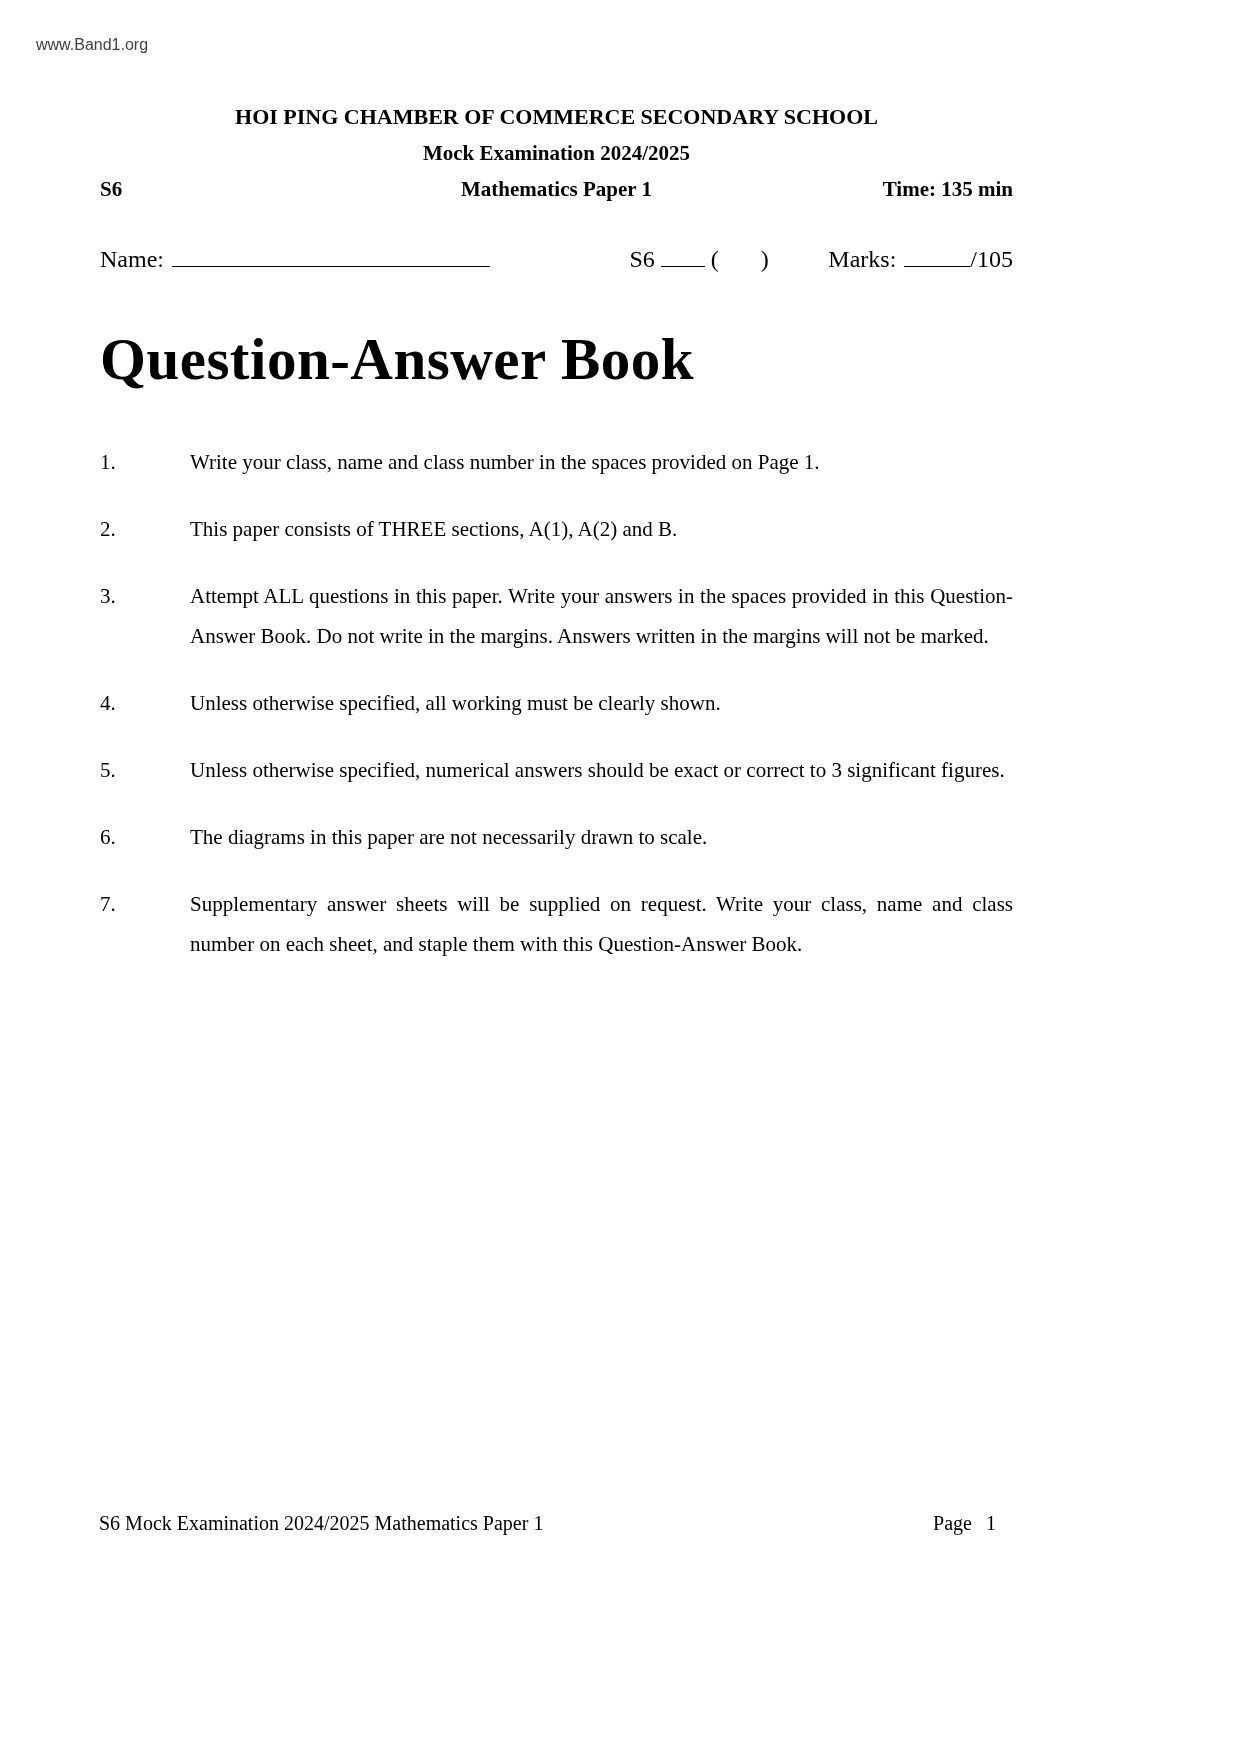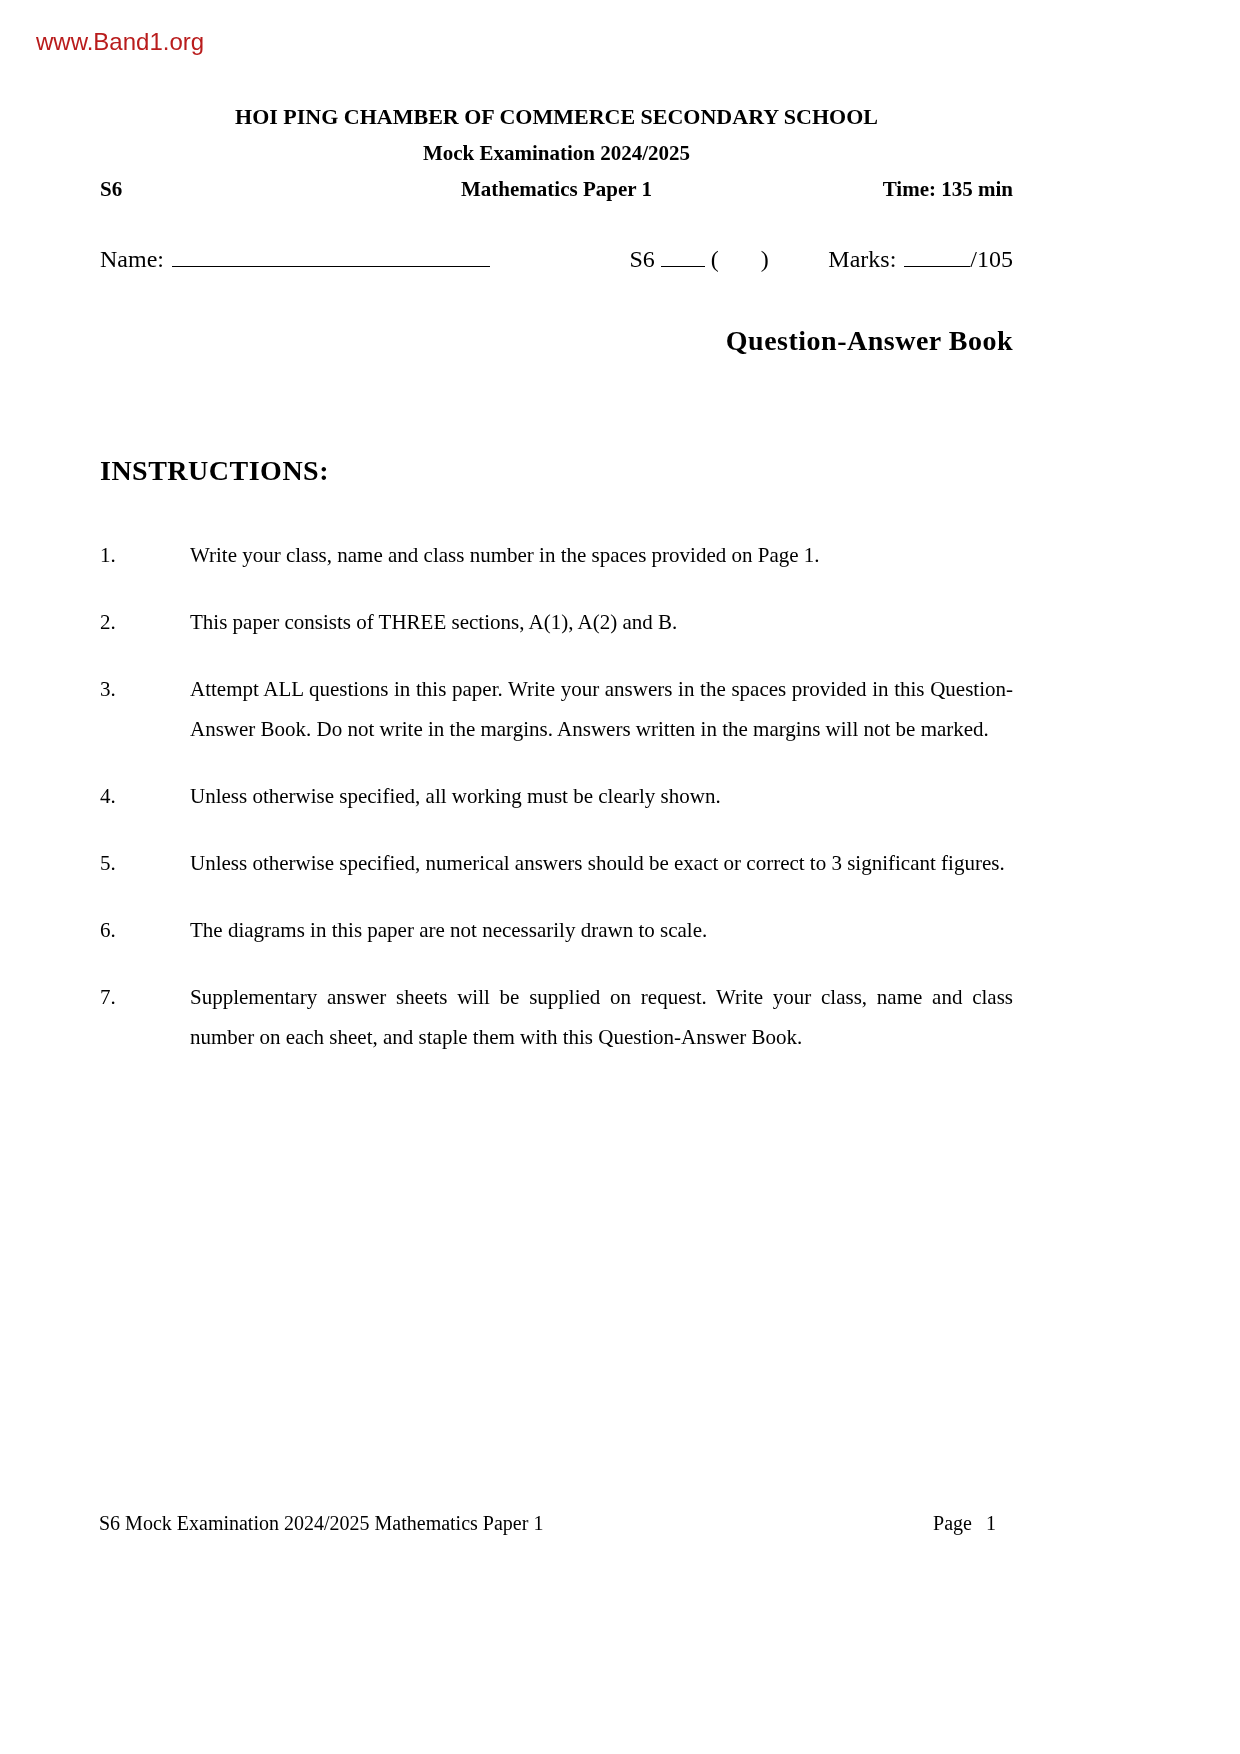--- a/index.html
+++ b/index.html
@@ -7,25 +7,25 @@
     width: 1240px;
     height: 1754px;
     background: #ffffff;
     color: #000000;
     font-family: "Liberation Serif", serif;
     position: relative;
     overflow: hidden;
   }
   .watermark {
     position: absolute;
-    top: 28px;
+    top: 36px;
     left: 36px;
     font-family: "Liberation Sans", sans-serif;
-    font-size: 24px;
-    color: #b91c1c;
+    font-size: 16px;
+    color: #404040;
   }
   .content {
     position: absolute;
     top: 104px;
     left: 100px;
     right: 227px;
   }
   .school-name {
     text-align: center;
     font-weight: bold;
@@ -59,22 +59,22 @@
     border-bottom: 1.5px solid #000;
     height: 20px;
     vertical-align: baseline;
   }
   .blank-name { width: 318px; margin-left: 8px; }
   .blank-class { width: 44px; margin: 0 6px; }
   .blank-marks { width: 66px; margin-left: 8px; }
   .paren-gap { display: inline-block; width: 42px; }
   .main-title {
     margin: 52px 0 0 0;
-    text-align: right;
-    font-size: 28px;
+    text-align: left;
+    font-size: 59px;
     font-weight: bold;
     letter-spacing: 0.5px;
   }
   .instructions-heading {
     margin: 98px 0 0 0;
     font-size: 28px;
     font-weight: bold;
     letter-spacing: 0.5px;
   }
   .instructions-list {
@@ -134,21 +134,20 @@
       <span class="info-mid">
         <span>S6</span><span class="blank blank-class"></span><span>(</span><span class="paren-gap"></span><span>)</span>
       </span>
       <span class="info-right">
         <span>Marks:</span><span class="blank blank-marks"></span><span>/105</span>
       </span>
     </div>
 
     <h1 class="main-title">Question-Answer Book</h1>
 
-    <h2 class="instructions-heading">INSTRUCTIONS:</h2>
 
     <div class="instructions-list">
       <div class="instruction-item">
         <span class="instruction-num">1.</span>
         <span class="instruction-text">Write your class, name and class number in the spaces provided on Page 1.</span>
       </div>
       <div class="instruction-item">
         <span class="instruction-num">2.</span>
         <span class="instruction-text">This paper consists of THREE sections, A(1), A(2) and B.</span>
       </div>

